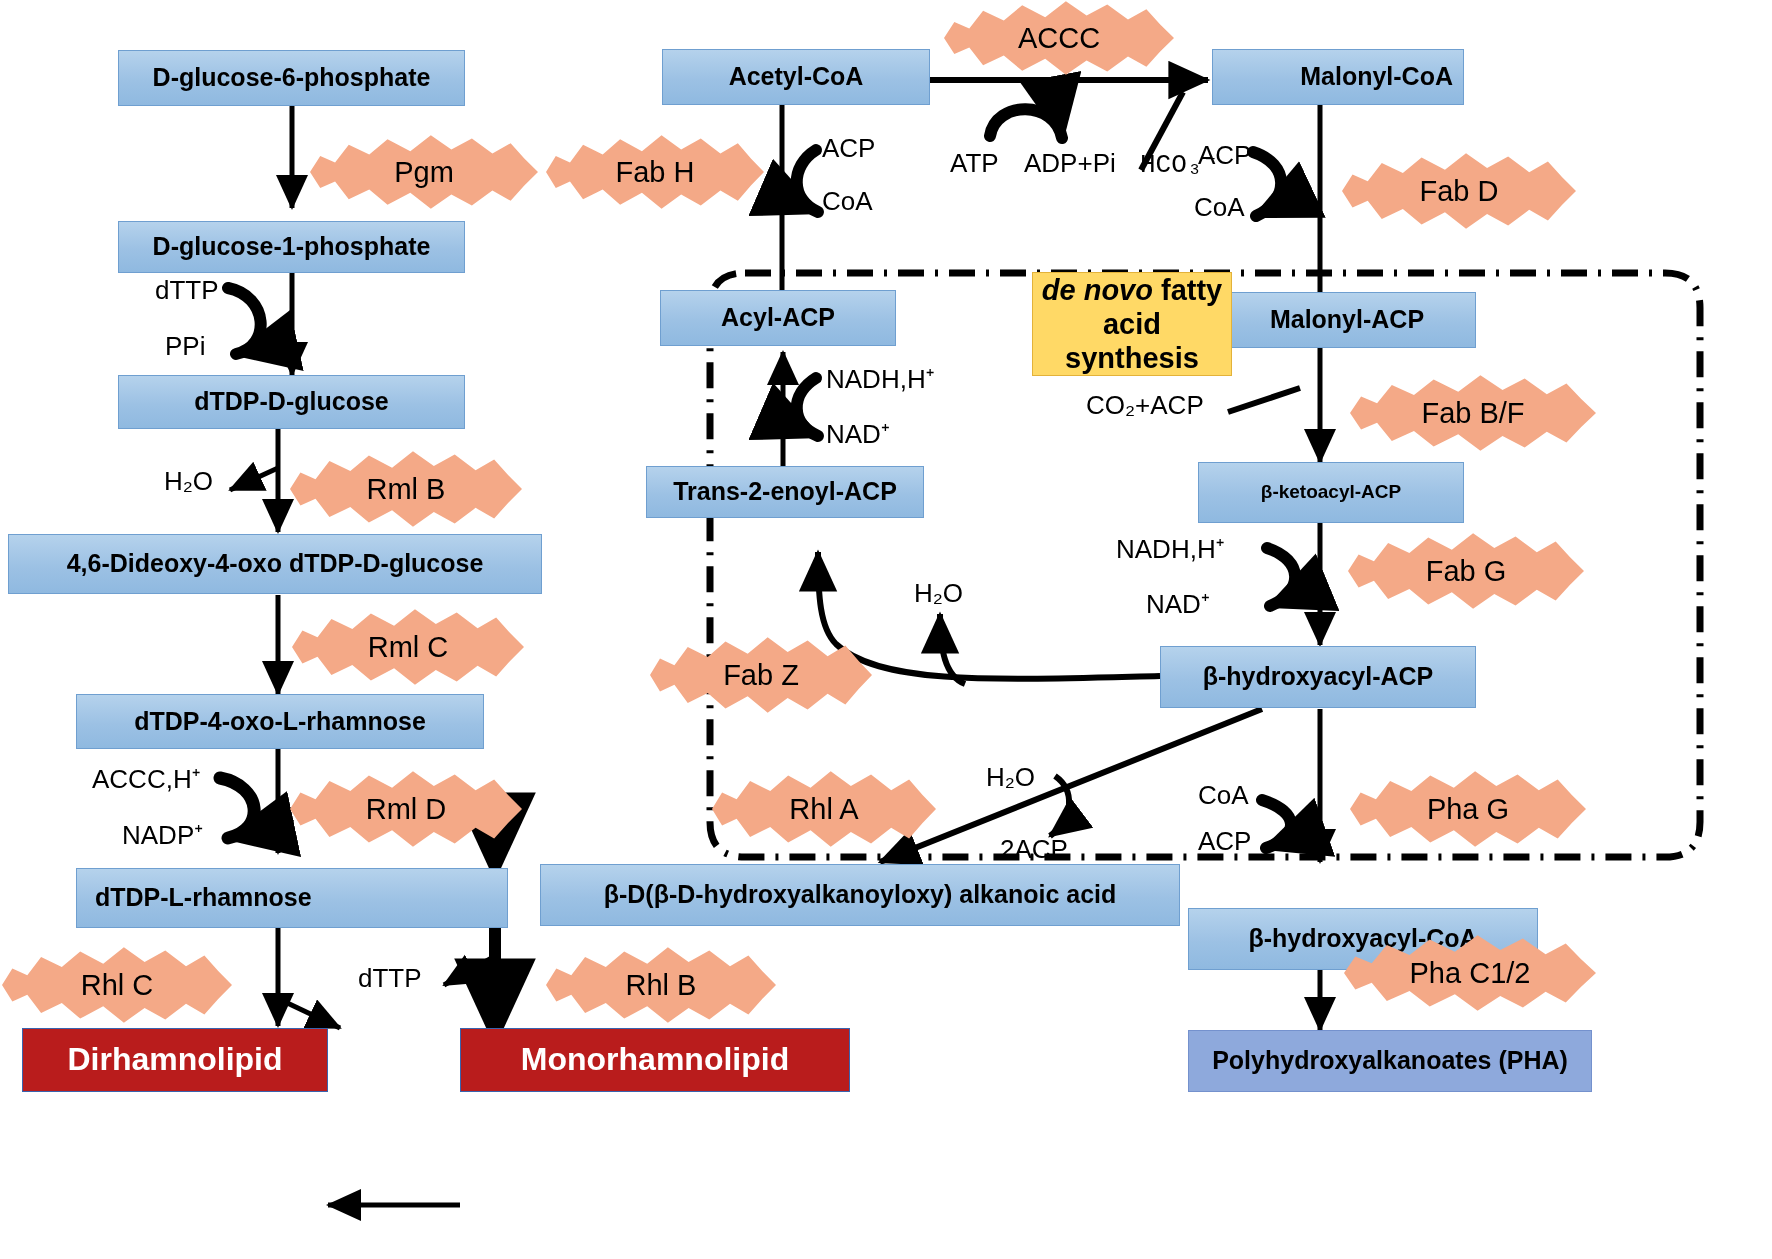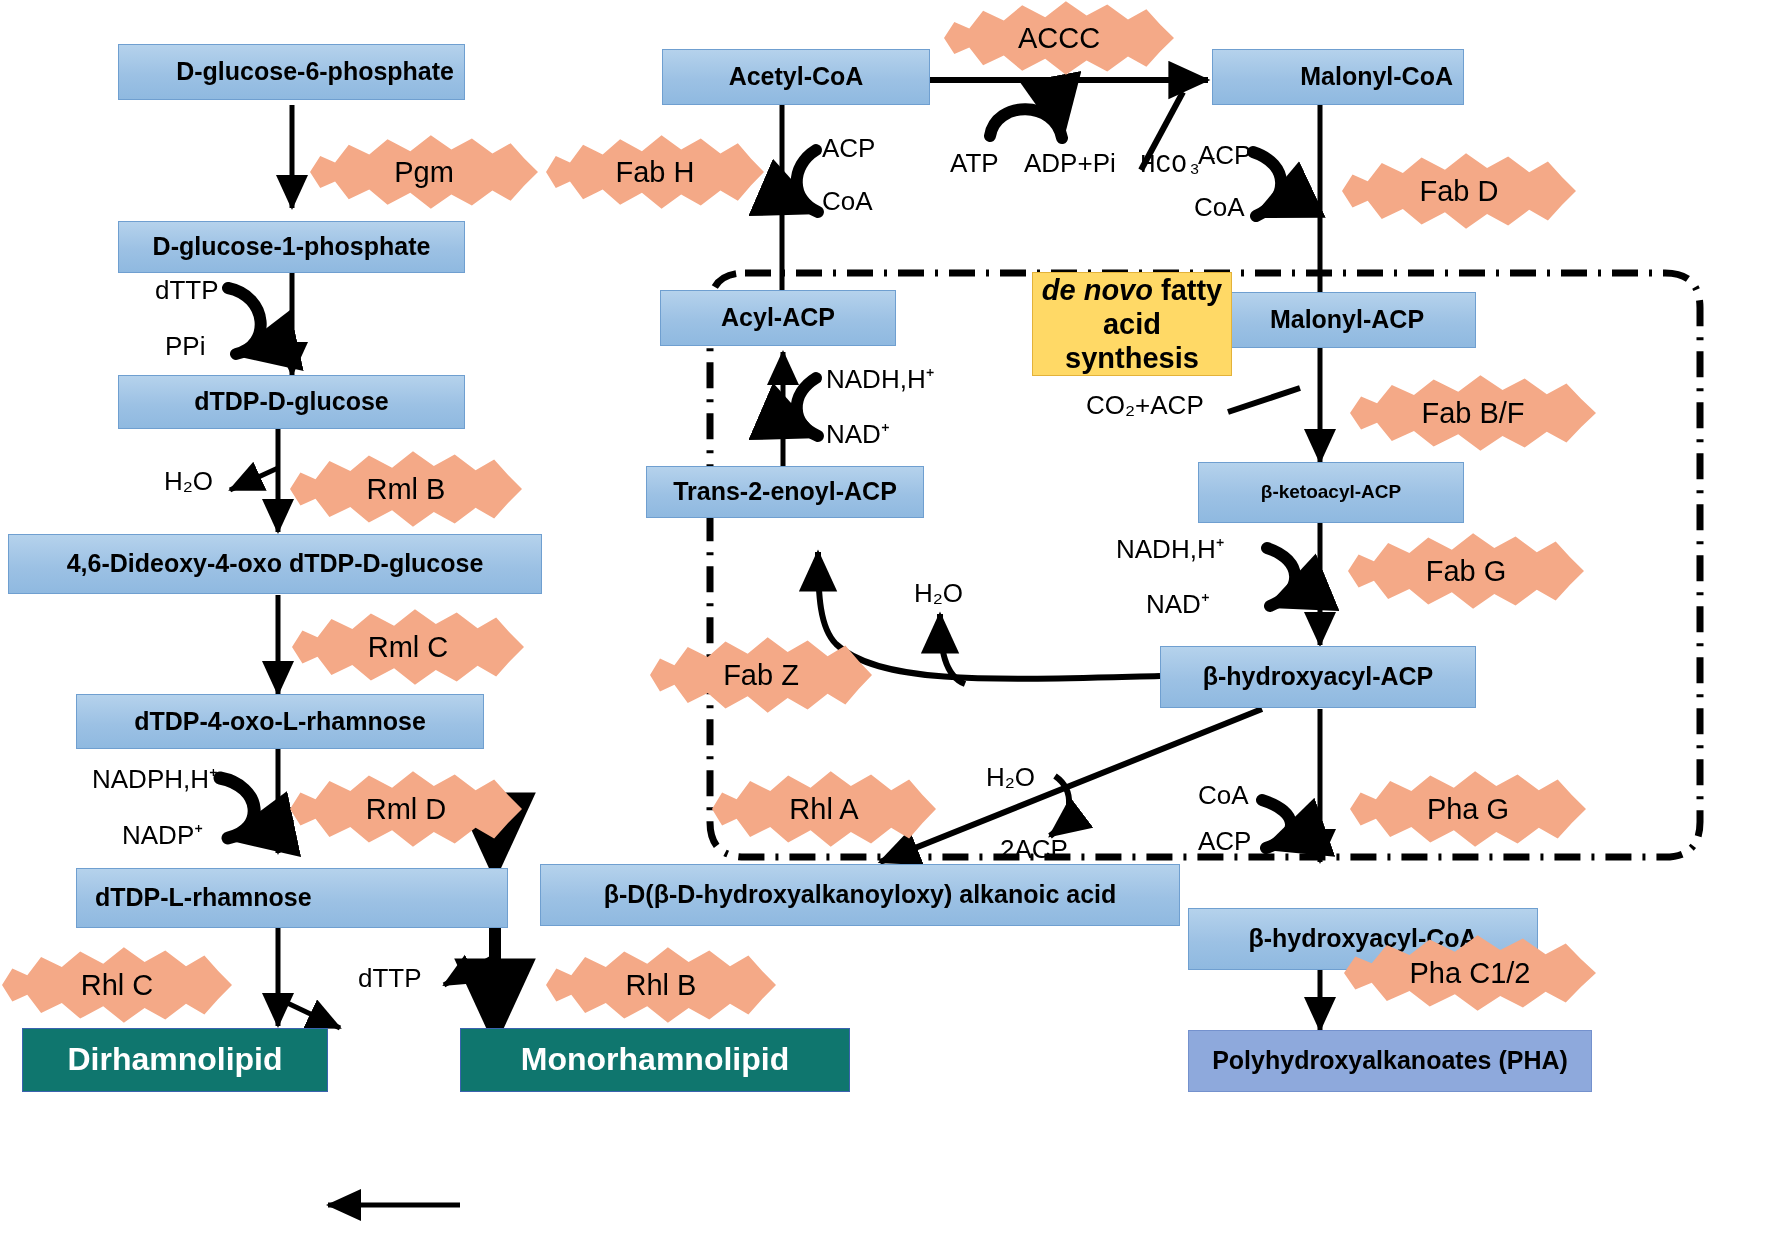--- a/index.html
+++ b/index.html
@@ -24,21 +24,21 @@
     text-align:center;
     color:#000000;
     font-weight:bold;
     line-height:1.1;
     border:1px solid #6f9fd0;
     background:linear-gradient(180deg,#b5d2ec 0%,#9cc1e4 55%,#8fb9e0 100%);
     padding:0 10px;
     white-space:nowrap;
   }
   .mbox.dark{
-    background:#0f766e;
+    background:#b91c1c;
     border:1px solid #3a63ae;
     color:#ffffff;
   }
   .mbox.purple{
     background:#8ea9dc;
     border:1px solid #7491cd;
     color:#000000;
   }
 
   
@@ -184,21 +184,21 @@
 
     <path d="M 1055 776 C 1075 790 1074 818 1050 836" fill="none" stroke="#000" stroke-width="6" marker-end="url(#ah)"></path>
 
     <line x1="1320" y1="709" x2="1320" y2="862" stroke="#000" stroke-width="5" marker-end="url(#ah)"></line>
 
     <path d="M 1262 800 C 1300 812 1300 836 1266 848" fill="none" stroke="#000" stroke-width="12" marker-end="url(#ahB)" stroke-linecap="round"></path>
 
     <line x1="1320" y1="922" x2="1320" y2="1030" stroke="#000" stroke-width="5" marker-end="url(#ah)"></line>
   </svg>
 
-  <div class="mbox" style="left:118px;top:44px;width:347px;height:56px;font-size:25px;justify-content:flex-end;">
+  <div class="mbox" style="left:118px;top:50px;width:347px;height:56px;font-size:25px;">
     <span>D-glucose-6-phosphate</span>
   </div>
 
   <div class="mbox" style="left:118px;top:221px;width:347px;height:52px;font-size:25px;">
     <span>D-glucose-1-phosphate</span>
   </div>
 
   <div class="mbox" style="left:118px;top:375px;width:347px;height:54px;font-size:25px;">
     <span>dTDP-D-glucose</span>
   </div>
@@ -329,21 +329,21 @@
 
   <div class="enz" style="left:1344px;top:932px;width:252px;height:82px;font-size:29px;">
     <span>Pha C1/2</span>
   </div>
 
   <div class="lbl" style="left:155px;top:275px;font-size:26px;">dTTP</div>
   <div class="lbl" style="left:165px;top:331px;font-size:26px;">PPi</div>
 
   <div class="lbl" style="left:164px;top:466px;font-size:26px;">H₂O</div>
 
-  <div class="lbl" style="left:92px;top:760px;font-size:26px;">NADPH,H⁺</div>
+  <div class="lbl" style="left:92px;top:760px;font-size:26px;">ACCC,H⁺</div>
   <div class="lbl" style="left:122px;top:816px;font-size:26px;">NADP⁺</div>
 
   <div class="lbl" style="left:358px;top:963px;font-size:26px;">dTTP</div>
 
   <div class="lbl" style="left:822px;top:133px;font-size:26px;">ACP</div>
   <div class="lbl" style="left:822px;top:186px;font-size:26px;">CoA</div>
 
   <div class="lbl" style="left:950px;top:148px;font-size:26px;">ATP</div>
   <div class="lbl" style="left:1024px;top:148px;font-size:26px;">ADP+Pi</div>
   <div class="lbl" style="left:1140px;top:148px;font-size:26px;font-family:Liberation Mono, monospace;">HCO₃⁻</div>

